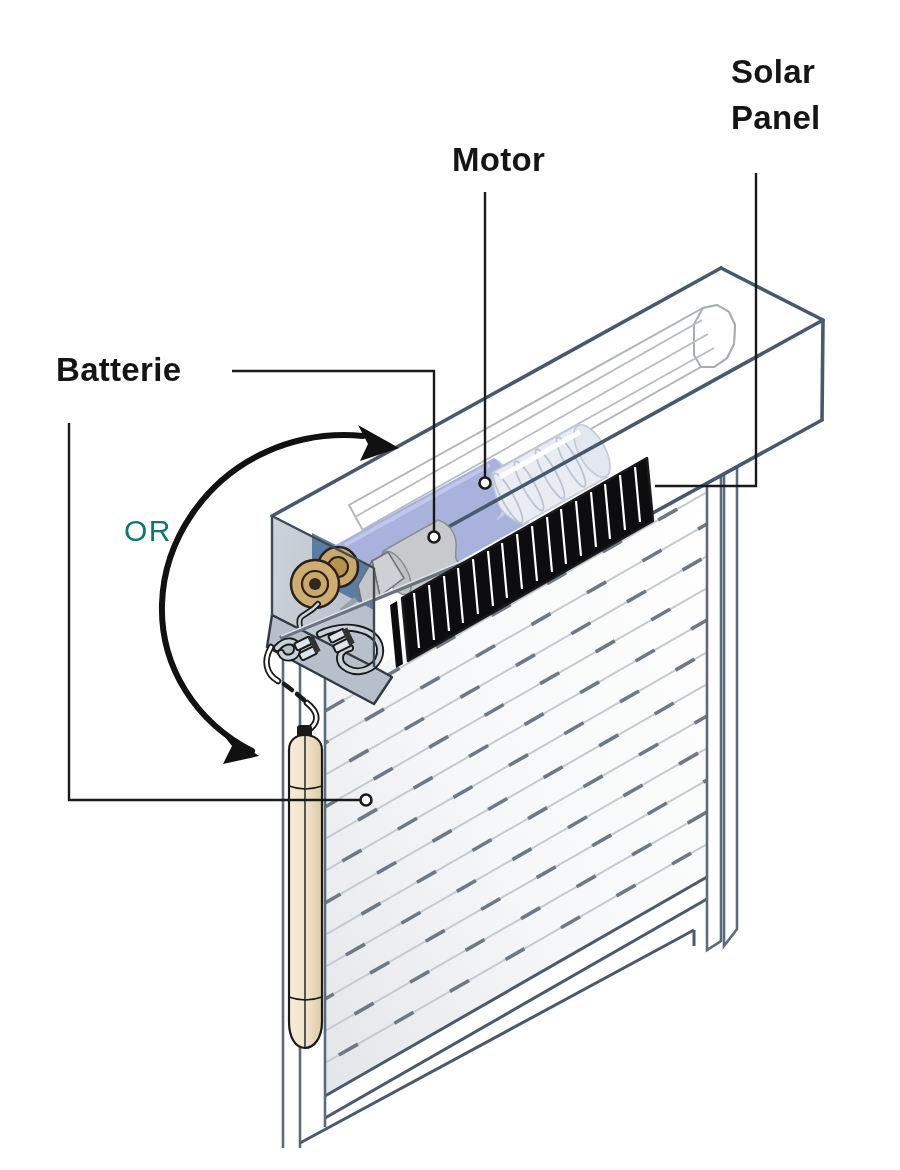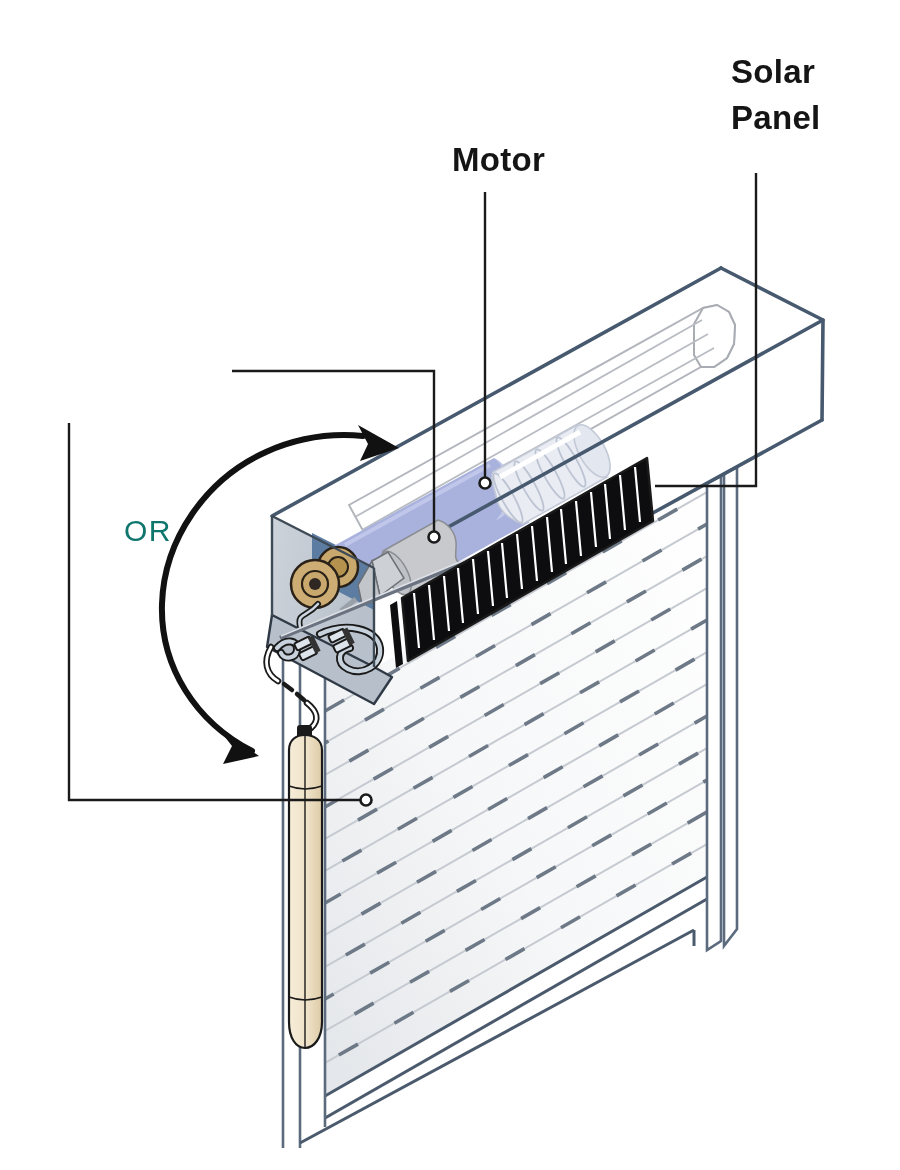--- a/index.html
+++ b/index.html
@@ -252,15 +252,16 @@
 
   <g>
     <path d="M 252,751 C 196,722 160,667 162,604 C 164,539 206,479 266,452 C 297,438 331,433 363,436" fill="none" stroke="#111111" stroke-width="6" stroke-linecap="round"></path>
     <polygon points="399,448 358,425 368,444 360,461" fill="#111111"></polygon>
     <polygon points="259,756 217,727 232,746 223,764" fill="#111111"></polygon>
   </g>
 </svg>
 
 <div class="lbl lbl-solar">Solar Panel</div>
 <div class="lbl lbl-motor">Motor</div>
+<div class="lbl lbl-batterie">Batterie</div>
 <div class="lbl lbl-or">OR</div>
 
 </div>
 
 </body></html>

